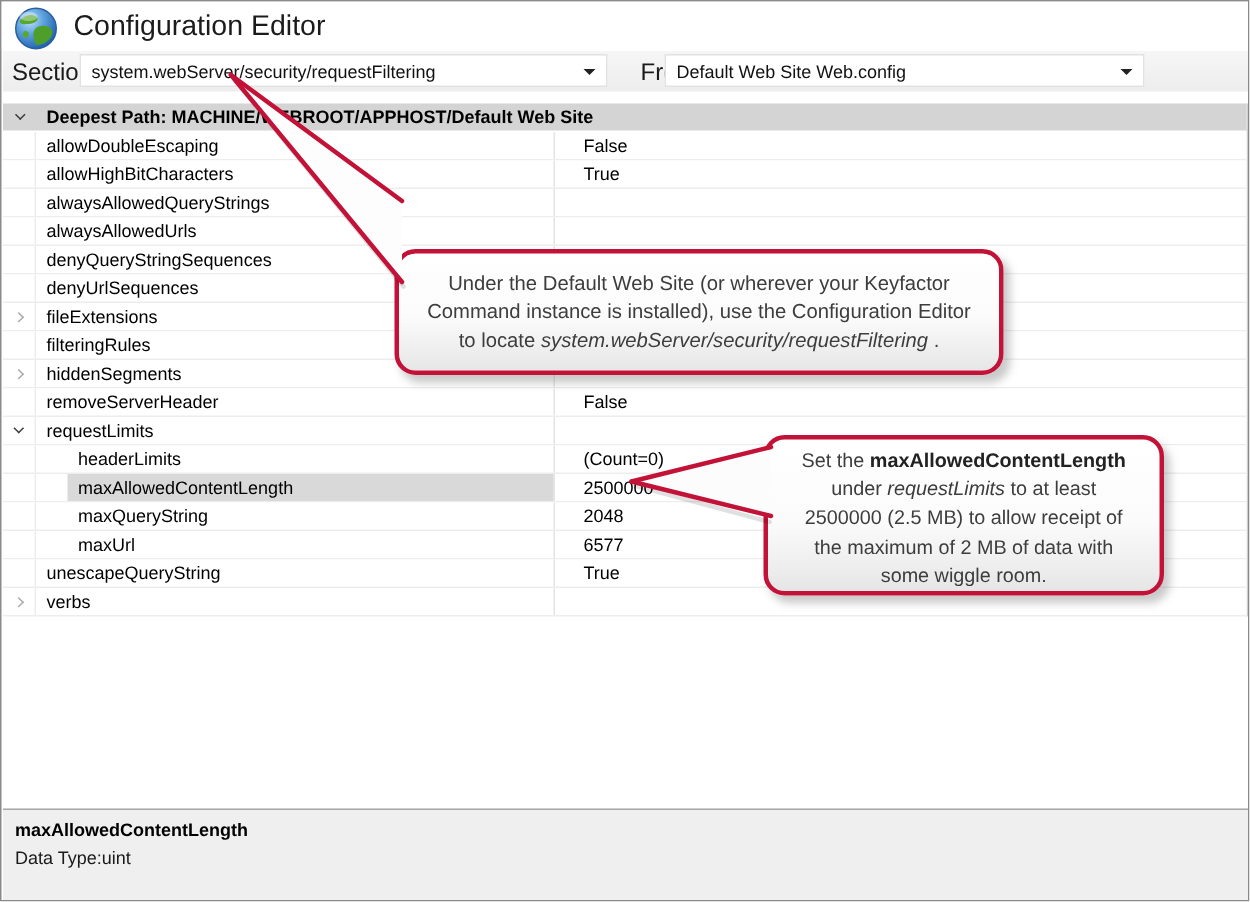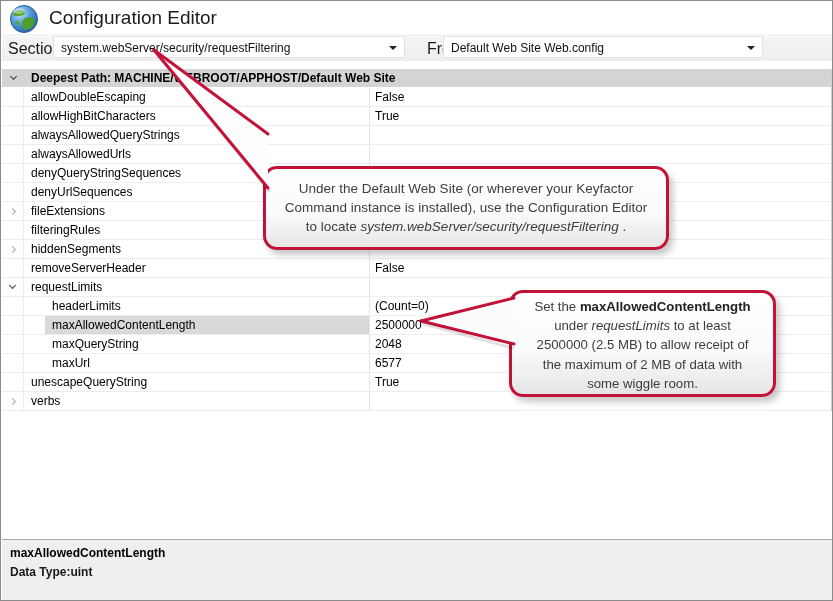--- a/index.html
+++ b/index.html
@@ -36,31 +36,31 @@
   .header-text { font-size:12px; font-weight:bold; color:#000; padding-left:7px; white-space:nowrap; }
   .grid-row { height:19px; display:flex; align-items:stretch; background:#fff;
               border-bottom:1px solid #ededed; font-size:12px; color:#000; }
   .gutter { width:22px; flex:0 0 22px; display:flex; align-items:center; justify-content:center;
             border-right:1px solid #ededed; }
   .grid-header .gutter { border-right:none; }
   .cell-name { width:346px; flex:0 0 346px; border-right:1px solid #e4e4e4; display:flex; align-items:stretch; }
   .name-inner { display:flex; align-items:center; padding-left:7px; white-space:nowrap; flex:1; }
   .indent .name-inner { margin-left:21px; }
   .grid-row.highlighted .name-inner { background:#d9d9d9; }
-  .cell-value { flex:1; display:flex; align-items:center; padding-left:5px; white-space:nowrap; }
+  .cell-value { flex:1; display:flex; align-items:center; padding-left:5px; white-space:nowrap;margin-left:14px; }
 
   .chev { display:inline-block; width:5px; height:5px; border-style:solid; }
   .chev-right { border-color:#a9a9a9; border-width:0 1.5px 1.5px 0; transform:rotate(-45deg); }
   .chev-down  { border-color:#3c3c3c; border-width:0 1.5px 1.5px 0; transform:rotate(45deg); margin-top:-3px; }
 
   
   .details { position:absolute; left:1px; top:538px; width:831px; height:62px;
              background:#efefef; border-top:1px solid #a8a8a8; }
   .details-title { position:absolute; left:8px; top:6px; font-size:12px; font-weight:bold; color:#000; }
-  .details-sub { position:absolute; left:8px; top:25px; font-size:12px; color:#1a1a1a;font-weight:bold; }
+  .details-sub { position:absolute; left:8px; top:25px; font-size:12px; color:#1a1a1a; }
 
   
   .callout { position:absolute; border:3px solid #c31237; border-radius:14px;
              background:linear-gradient(180deg,#ffffff 0%,#fbfbfb 55%,#e6e6e6 100%);
              box-shadow:4px 5px 6px rgba(100,100,100,0.35);
              text-align:center; color:#3d3d3d; font-size:13.5px; line-height:19px; z-index:5;margin-top:39px; }
   .callout div { white-space:nowrap; }
   .callout-1 { left:262px; top:126px; width:406px; height:84px; padding-top:10px; }
   .callout-2 { left:508px; top:250px; width:267px; height:107px; padding-top:4px; font-size:13.2px; line-height:19.2px; }
   .callout i { font-style:italic; }

